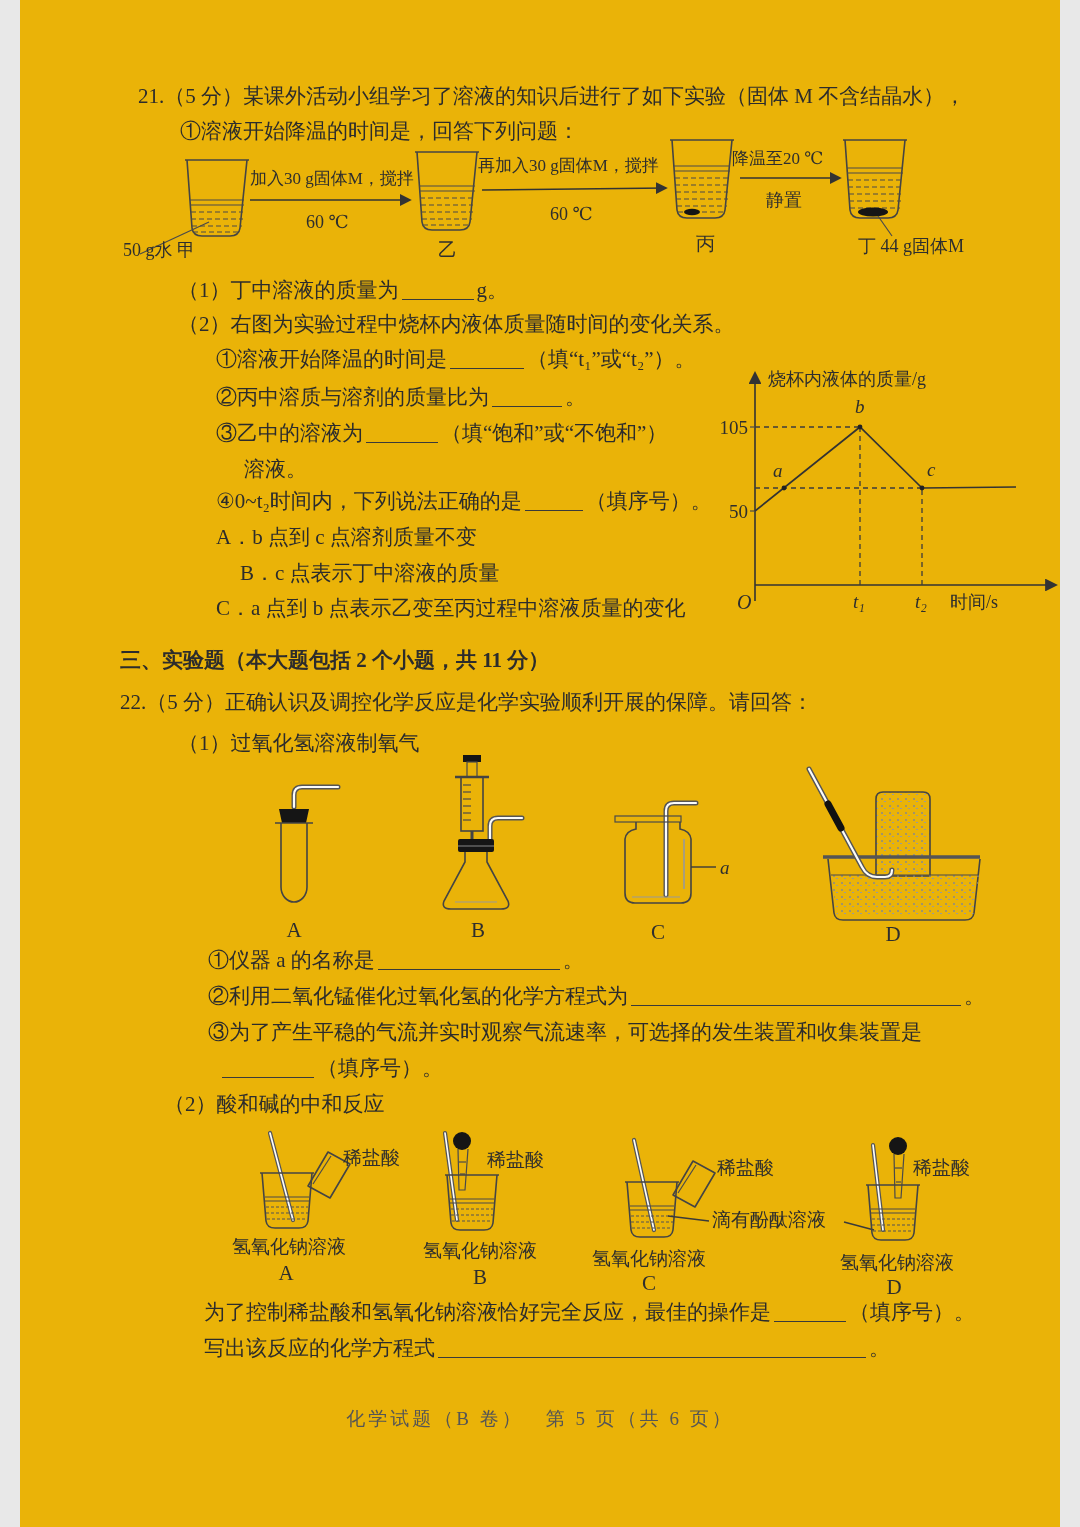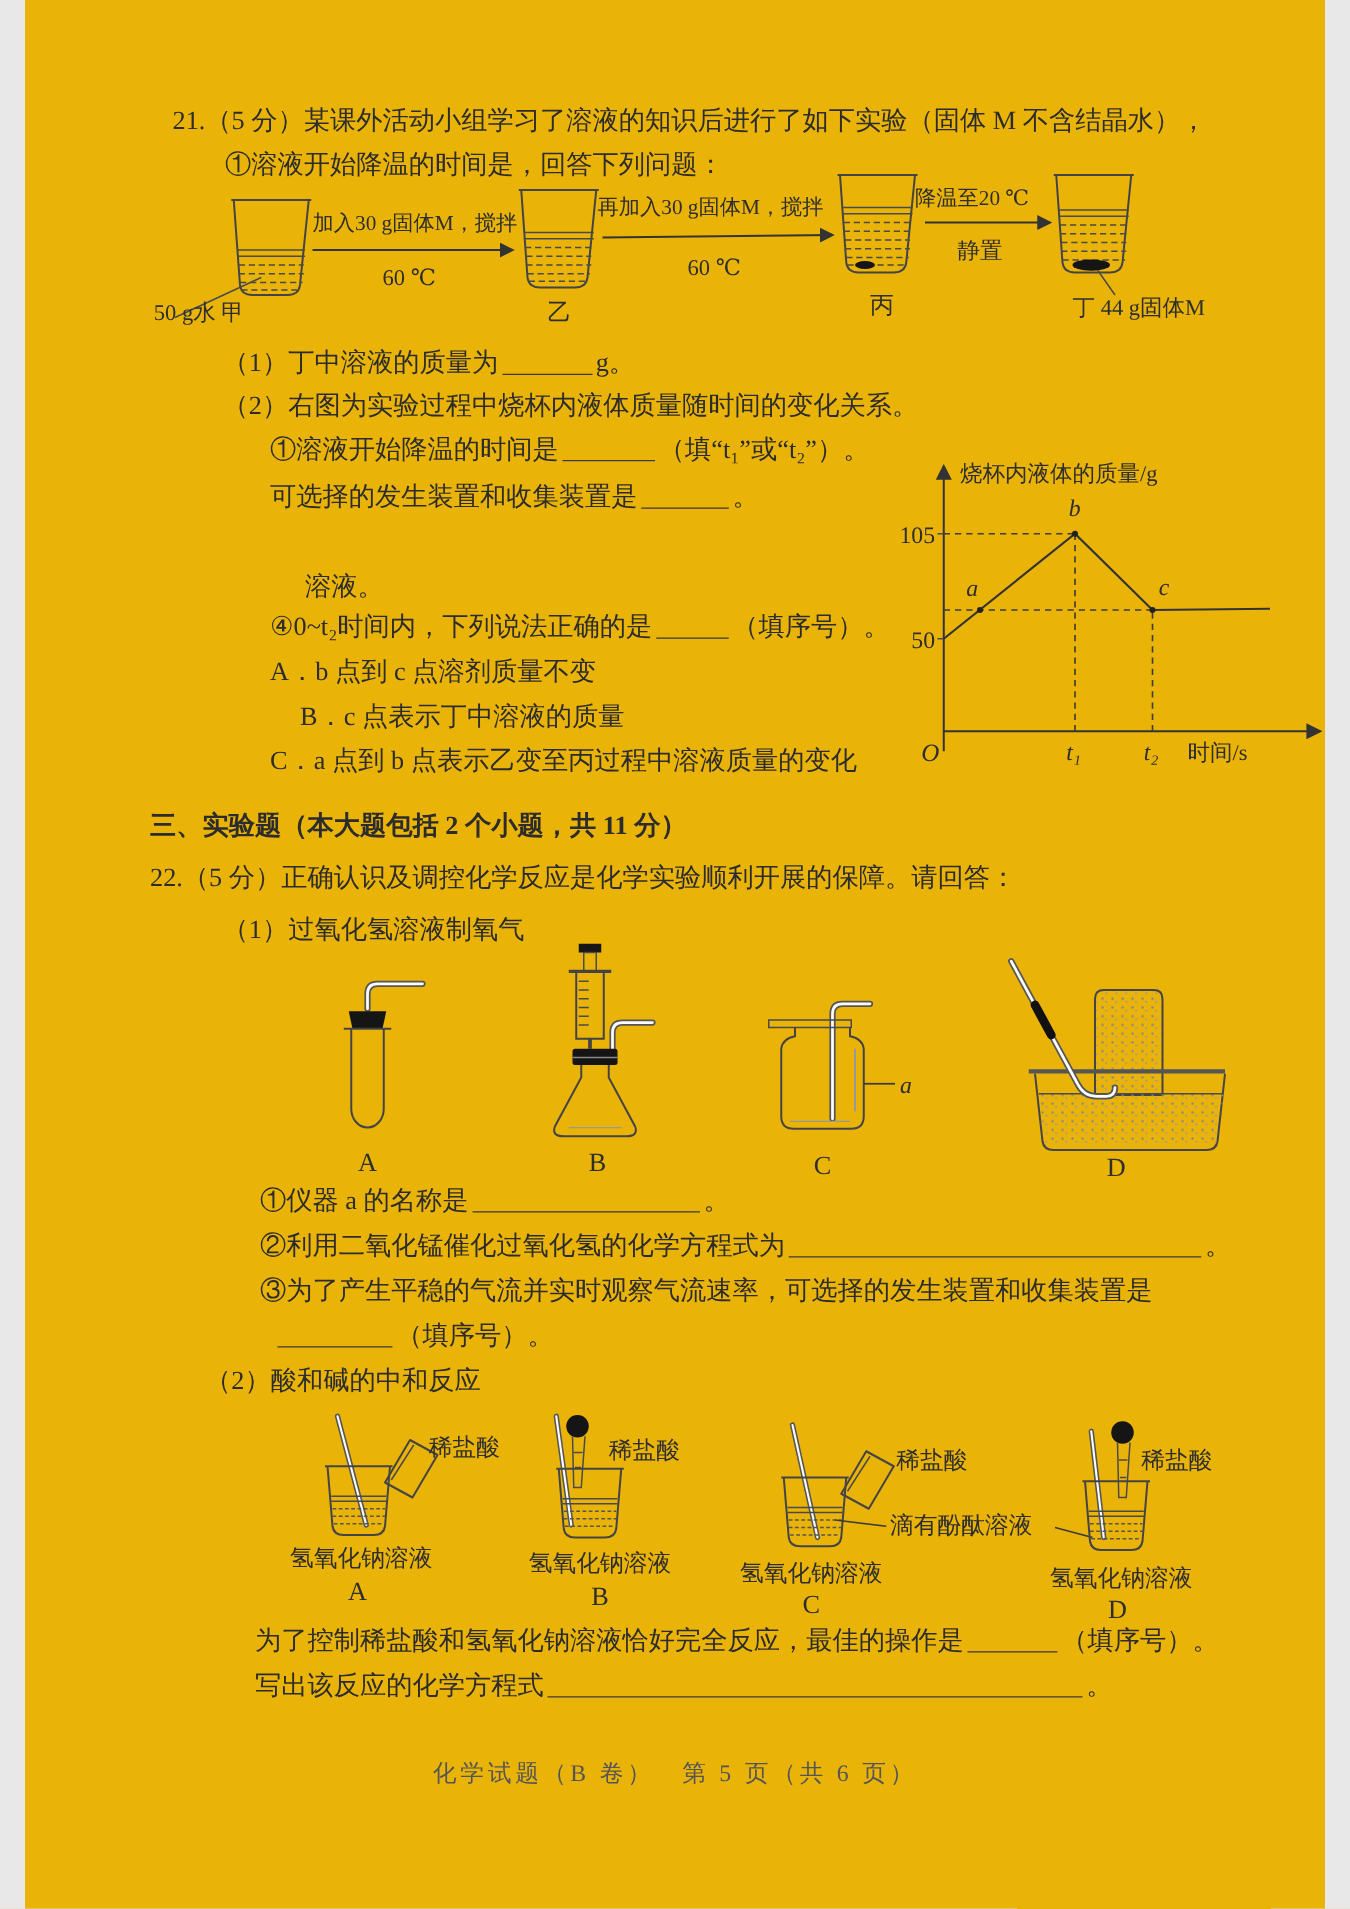--- a/index.html
+++ b/index.html
@@ -120,21 +120,24 @@
   </svg>
 
   <div class="line" style="left:158px; top:276px;">
     <span>（1）丁中溶液的质量为</span><span class="blank" style="width:72px;"></span><span>g。</span>
   </div>
   <div class="line" style="left:158px; top:310px;">（2）右图为实验过程中烧杯内液体质量随时间的变化关系。</div>
   <div class="line" style="left:196px; top:345px;">
     <span>①溶液开始降温的时间是</span><span class="blank" style="width:74px;"></span><span>（填“t₁”或“t₂”）。</span>
   </div>
   <div class="line" style="left:196px; top:383px;">
-    <span>可选择的发生装置和收集装置是</span><span class="blank" style="width:70px;"></span><span>。</span>
+    <span>②丙中溶质与溶剂的质量比为</span><span class="blank" style="width:70px;"></span><span>。</span>
+  </div>
+  <div class="line" style="left:196px; top:419px;">
+    <span>③乙中的溶液为</span><span class="blank" style="width:72px;"></span><span>（填“饱和”或“不饱和”）</span>
   </div>
   <div class="line" style="left:224px; top:455px;">溶液。</div>
   <div class="line" style="left:196px; top:487px;">
     <span>④0~t₂时间内，下列说法正确的是</span><span class="blank" style="width:58px;"></span><span>（填序号）。</span>
   </div>
   <div class="line" style="left:196px; top:523px;">A．b 点到 c 点溶剂质量不变</div>
   <div class="line" style="left:196px; top:559px;margin-left:24px;">B．c 点表示丁中溶液的质量</div>
   <div class="line" style="left:196px; top:594px;">C．a 点到 b 点表示乙变至丙过程中溶液质量的变化</div>
 
   <svg style="left:690px; top:355px;" width="390" height="268" viewBox="0 0 390 268">

